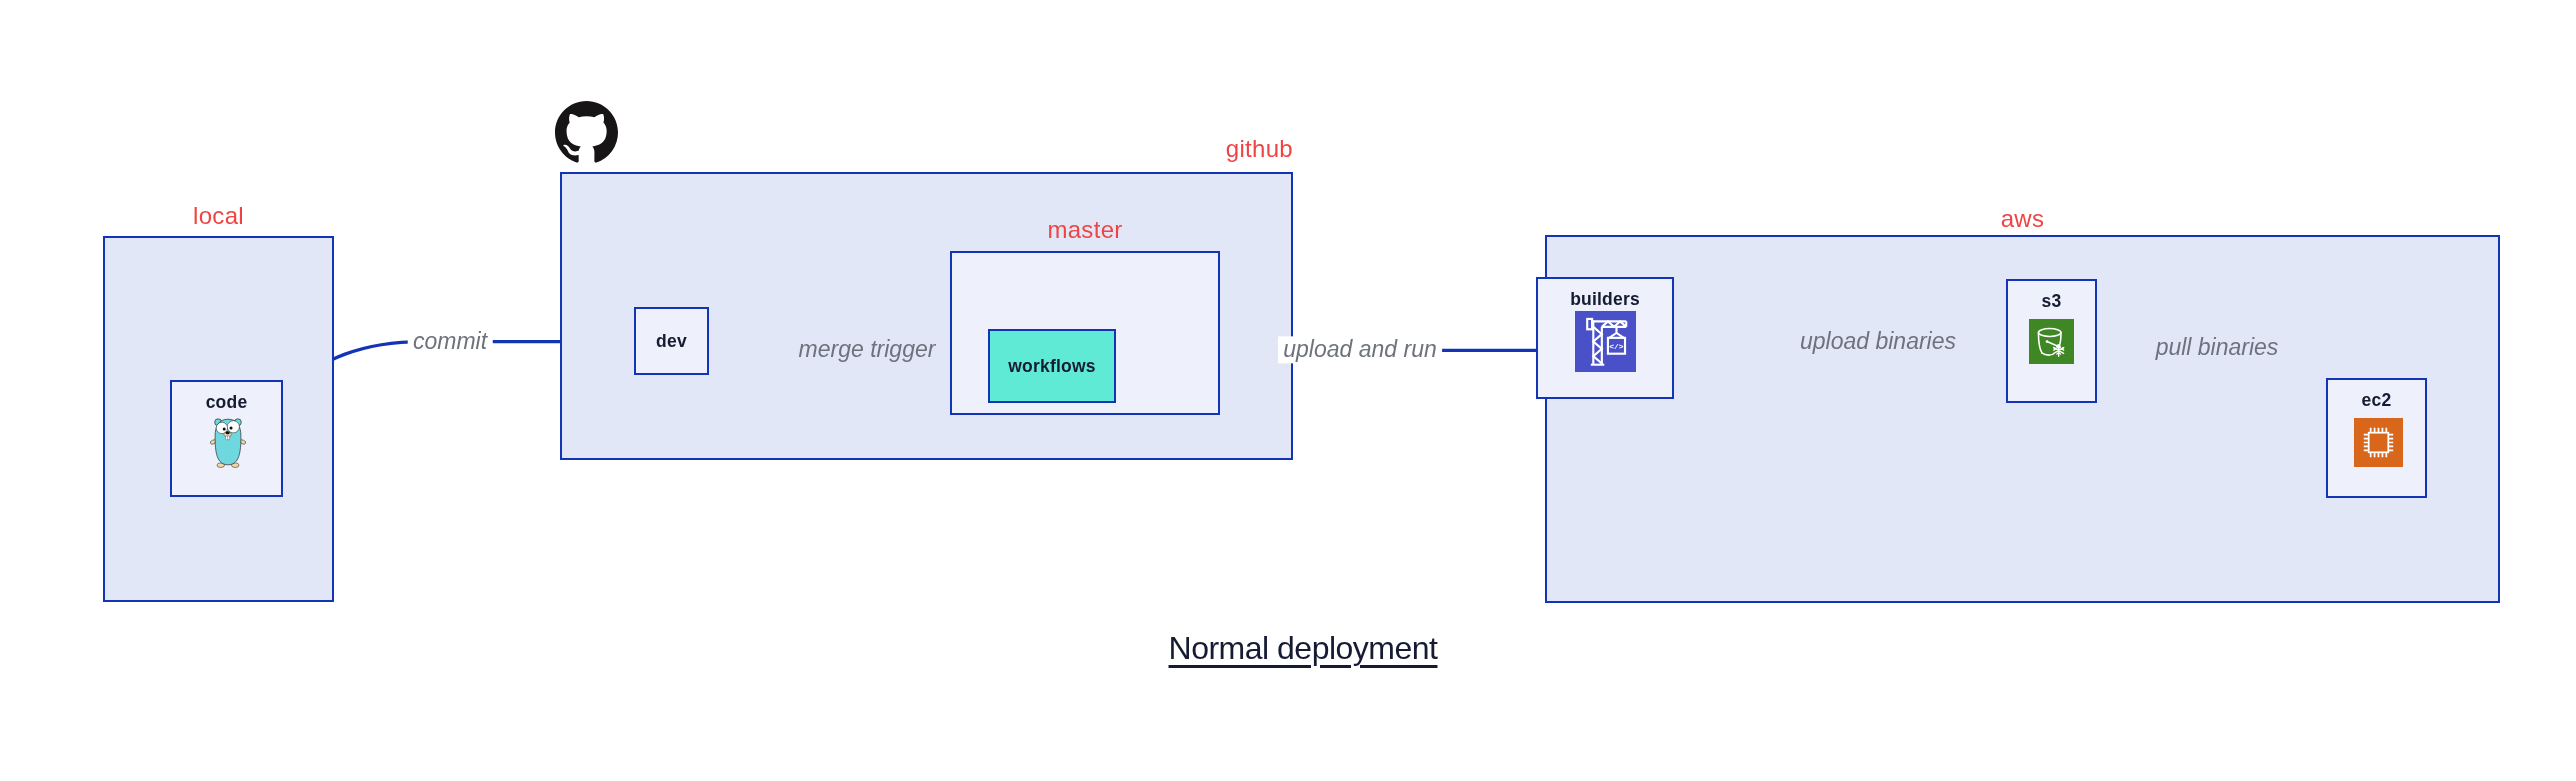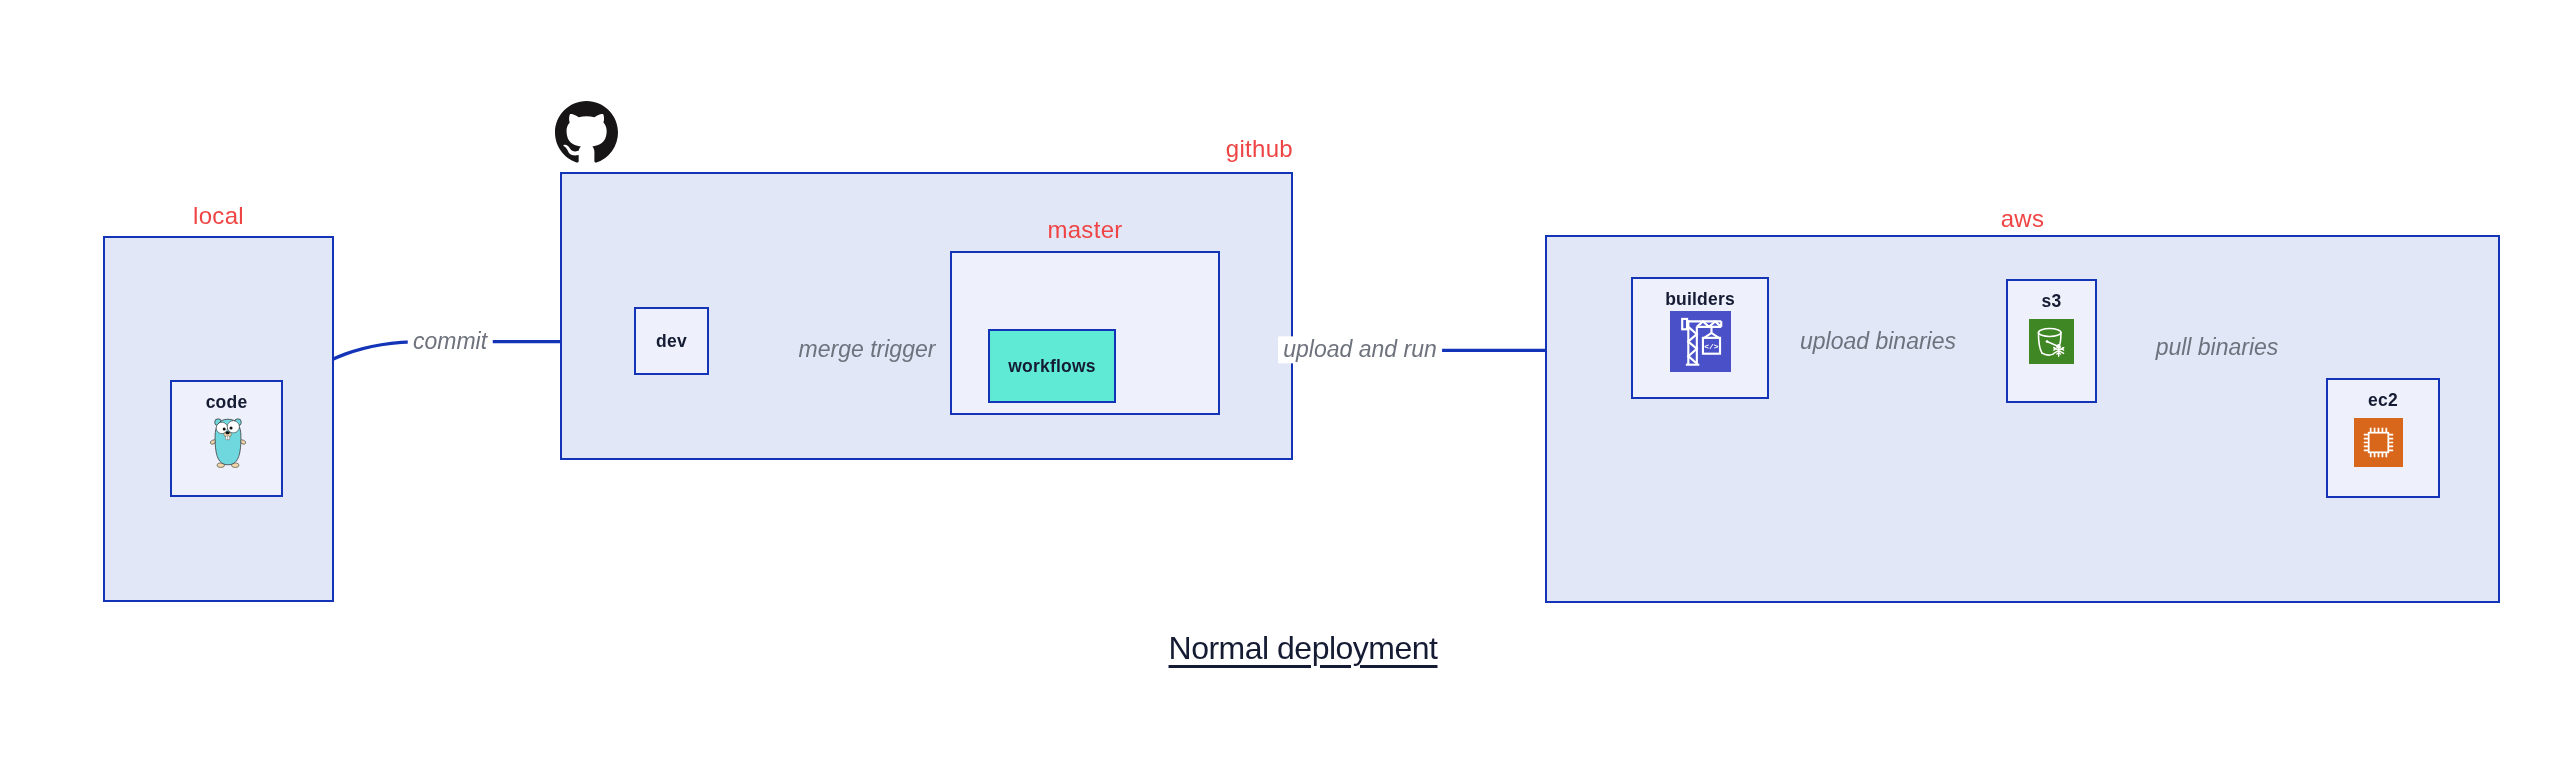--- a/index.html
+++ b/index.html
@@ -136,21 +136,21 @@
   <div class="container-label" style="left:950px; top:216px; width:270px; text-align:center;">master</div>
   <div class="container-box" style="left:950px; top:251px; width:270px; height:164px; background:#eef1fb;"></div>
 
   <div class="node-box" style="left:988px; top:329px; width:128px; height:74px; background:#5eead4;">
     <span class="node-label node-label-center">workflows</span>
   </div>
 
   <div class="container-label" style="left:1545px; top:205px; width:955px; text-align:center;">aws</div>
   <div class="container-box" style="left:1545px; top:235px; width:955px; height:368px;"></div>
 
-  <div class="node-box" style="left:1631px; top:277px; width:138px; height:122px;">
+  <div class="node-box" style="left:1536px; top:277px; width:138px; height:122px;">
     <span class="node-label node-label-top">builders</span>
     <svg class="node-icon" style="left:37px; top:32px;" width="61" height="61" viewBox="0 0 100 100">
       <rect x="0" y="0" width="100" height="100" fill="#4a51c8"></rect>
       <g stroke="#ffffff" stroke-width="3.5" fill="none">
         <rect x="20" y="13" width="8" height="17"></rect>
         <path d="M30,15 V88 M44,26 V88"></path>
         <path d="M30,26 L44,38 L30,50 L44,62 L30,74 L44,86"></path>
         <path d="M26,88 H48"></path>
         <path d="M28,17 H84 M44,26 H84"></path>
         <path d="M44,26 L54,17 L64,26 L74,17 L84,26 M84,17 V26"></path>
@@ -175,21 +175,21 @@
       </g>
       <circle cx="40" cy="50" r="3" fill="#ffffff"></circle>
       <g transform="translate(66,70)" stroke="#ffffff" stroke-width="3" fill="none" stroke-linecap="round">
         <path d="M0,-13 L0,13 M-11,-6.5 L11,6.5 M-11,6.5 L11,-6.5"></path>
         <path d="M-4,-8 L0,-4.5 L4,-8 M-4,8 L0,4.5 L4,8"></path>
         <path d="M-11,-1 L-6.5,-3.7 L-11,-6.3 M11,-1 L6.5,-3.7 L11,-6.3"></path>
       </g>
     </svg>
   </div>
 
-  <div class="node-box" style="left:2326px; top:378px; width:114px; height:120px;">
+  <div class="node-box" style="left:2326px; top:378px; width:101px; height:120px;">
     <span class="node-label node-label-top">ec2</span>
     <svg class="node-icon" style="left:26px; top:38px;" width="49" height="49" viewBox="0 0 100 100">
       <rect x="0" y="0" width="100" height="100" fill="#d9671b"></rect>
       <g stroke="#ffffff" stroke-width="3.5" fill="none">
         <rect x="30" y="30" width="40" height="40"></rect>
         <path d="M34,20 V30 M42,20 V30 M50,20 V30 M58,20 V30 M66,20 V30"></path>
         <path d="M34,70 V80 M42,70 V80 M50,70 V80 M58,70 V80 M66,70 V80"></path>
         <path d="M20,34 H30 M20,42 H30 M20,50 H30 M20,58 H30 M20,66 H30"></path>
         <path d="M70,34 H80 M70,42 H80 M70,50 H80 M70,58 H80 M70,66 H80"></path>
       </g>

